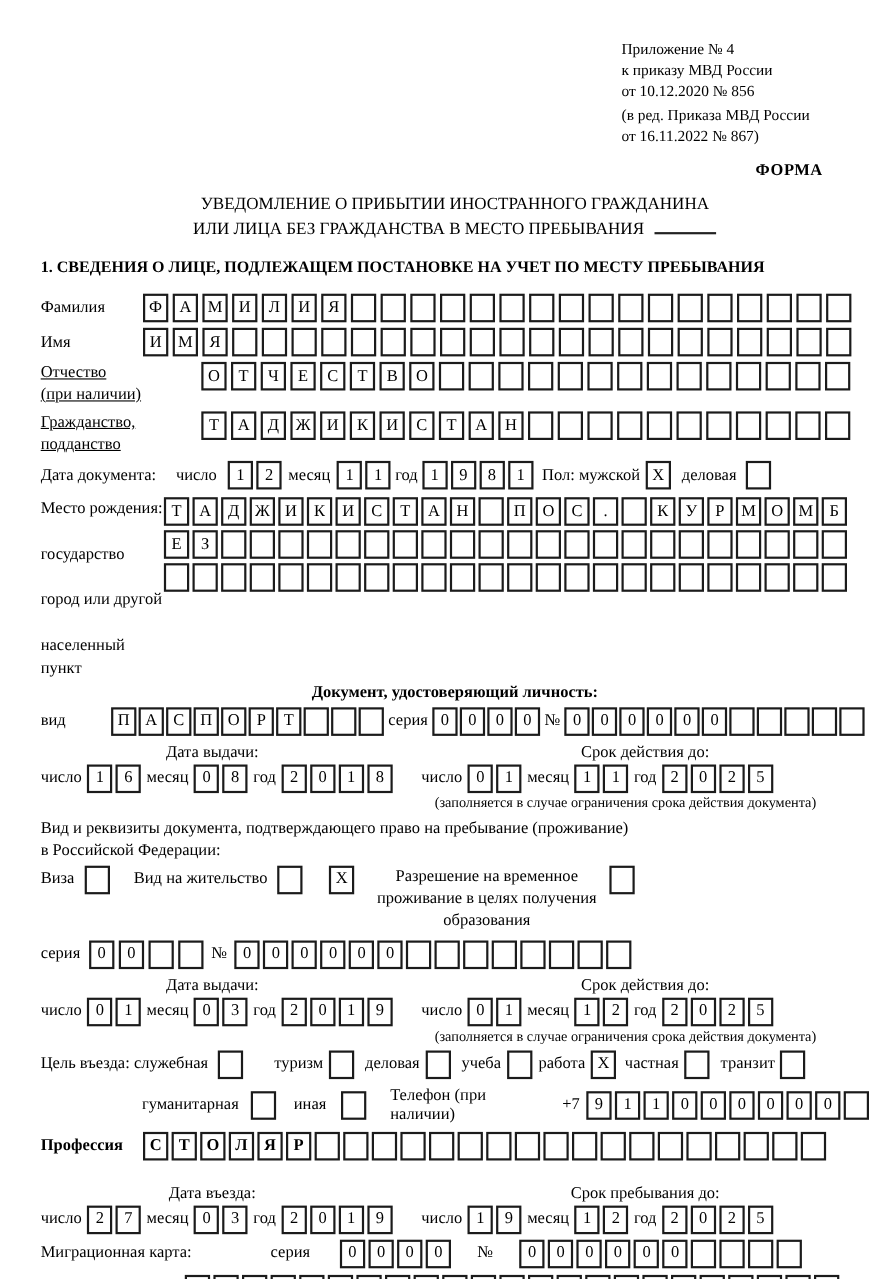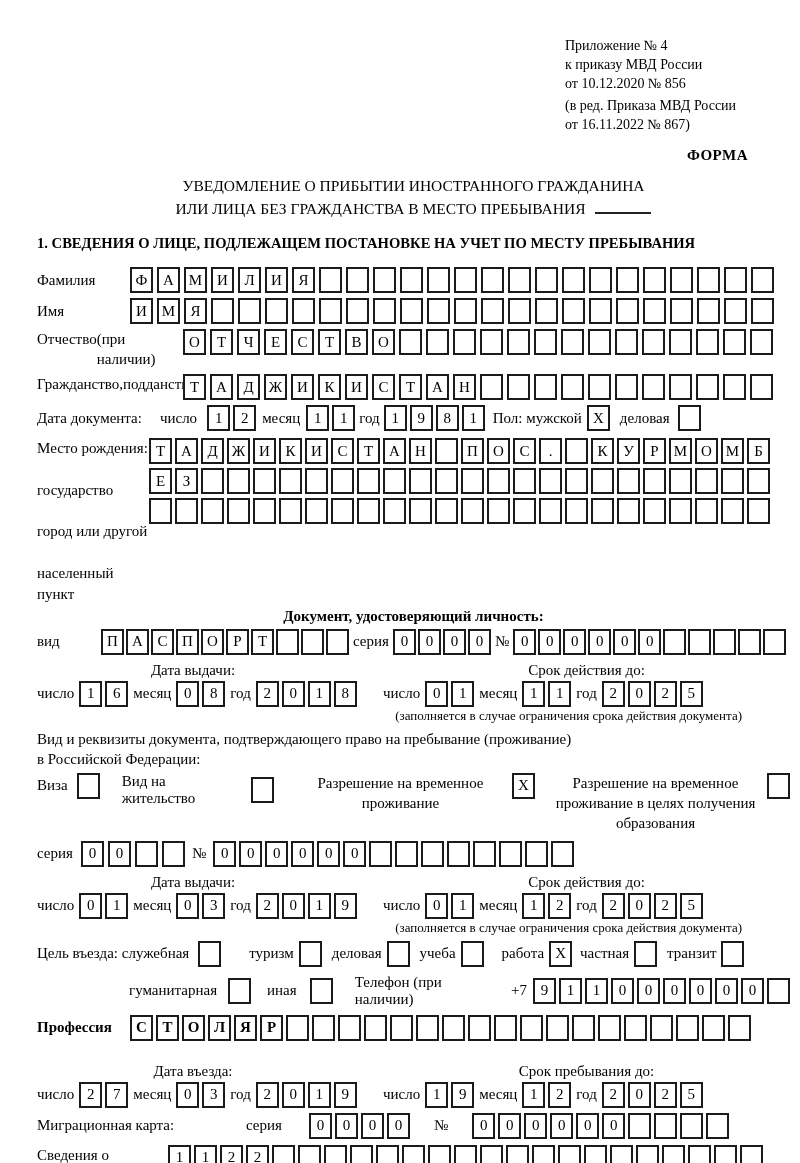--- a/index.html
+++ b/index.html
@@ -13,21 +13,21 @@
   .hdr .sub { margin-top:3px; }
   .forma { margin-top:13px; font-weight:bold; text-align:right; padding-right:42px; font-size:15px; letter-spacing:.5px; }
   .title { margin-top:10px; text-align:center; font-weight:normal; font-size:15.5px; line-height:23px; }
   .title-underline { display:inline-block; width:56px; border-bottom:2px solid #222; margin-left:10px; }
   .sec { margin-top:15px; margin-bottom:15px; font-weight:bold; font-size:14.6px; }
 
   .row { display:flex; align-items:center; margin-bottom:5px; }
   .row.top { align-items:flex-start; }
   .lab { flex:none; }
   .w93{width:93px;} .w146{width:146px;} .w112{width:112px;} .w64{width:64px;} .w131{width:131px;} .w168{width:168px;}
-  .lab2 { flex:none; display:flex; flex-direction:row; line-height:20px; }
+  .lab2 { flex:none; display:flex; flex-direction:column; line-height:20px;text-decoration:underline; }
   .lab-col { flex:none; display:flex; flex-direction:column; line-height:21.5px;gap:20px; }
   .cells { display:inline-flex; gap:4px; flex:none; }
   .g3 { gap:3px; } .g2 { gap:2px; }
   .cell {
     flex:none; width:23px; height:26px; border:2px solid #1b1b1b; background:#fff;
     display:flex; align-items:center; justify-content:center; font-size:15px;
   }
   .cells-col { display:flex; flex-direction:column; gap:4px; }
   .mlab { margin:0 4px; }
   .doc-head { text-align:center; font-weight:bold; margin:2px 0 4px 0; }
@@ -406,21 +406,20 @@
         <span class="cell"></span>
       </span>
   </span>
   <span class="pitem ctr" style="margin-left:22px;">
     <span>Вид на жительство</span>
     <span class="cells">
         <span class="cell"></span>
       </span>
   </span>
   <span class="pitem" style="margin-left:24px;">
-    <span class="pwrap">Разрешение на временное проживание</span>
     <span class="cells">
         <span class="cell">X</span>
       </span>
   </span>
   <span class="pitem" style="margin-left:18px;">
     <span class="pwrap">Разрешение на временное проживание в целях получения образования</span>
     <span class="cells">
         <span class="cell"></span>
       </span>
   </span>
@@ -517,21 +516,21 @@
       <span class="cells">
         <span class="cell"></span>
       </span>
     </span>
   <span class="pair" style="margin-left:10px;">
       <span>учеба</span>
       <span class="cells">
         <span class="cell"></span>
       </span>
     </span>
-  <span class="pair" style="margin-left:18px;">
+  <span class="pair" style="margin-left:6px;">
       <span>работа</span>
       <span class="cells">
         <span class="cell">X</span>
       </span>
     </span>
   <span class="pair" style="margin-left:8px;">
       <span>частная</span>
       <span class="cells">
         <span class="cell"></span>
       </span>

